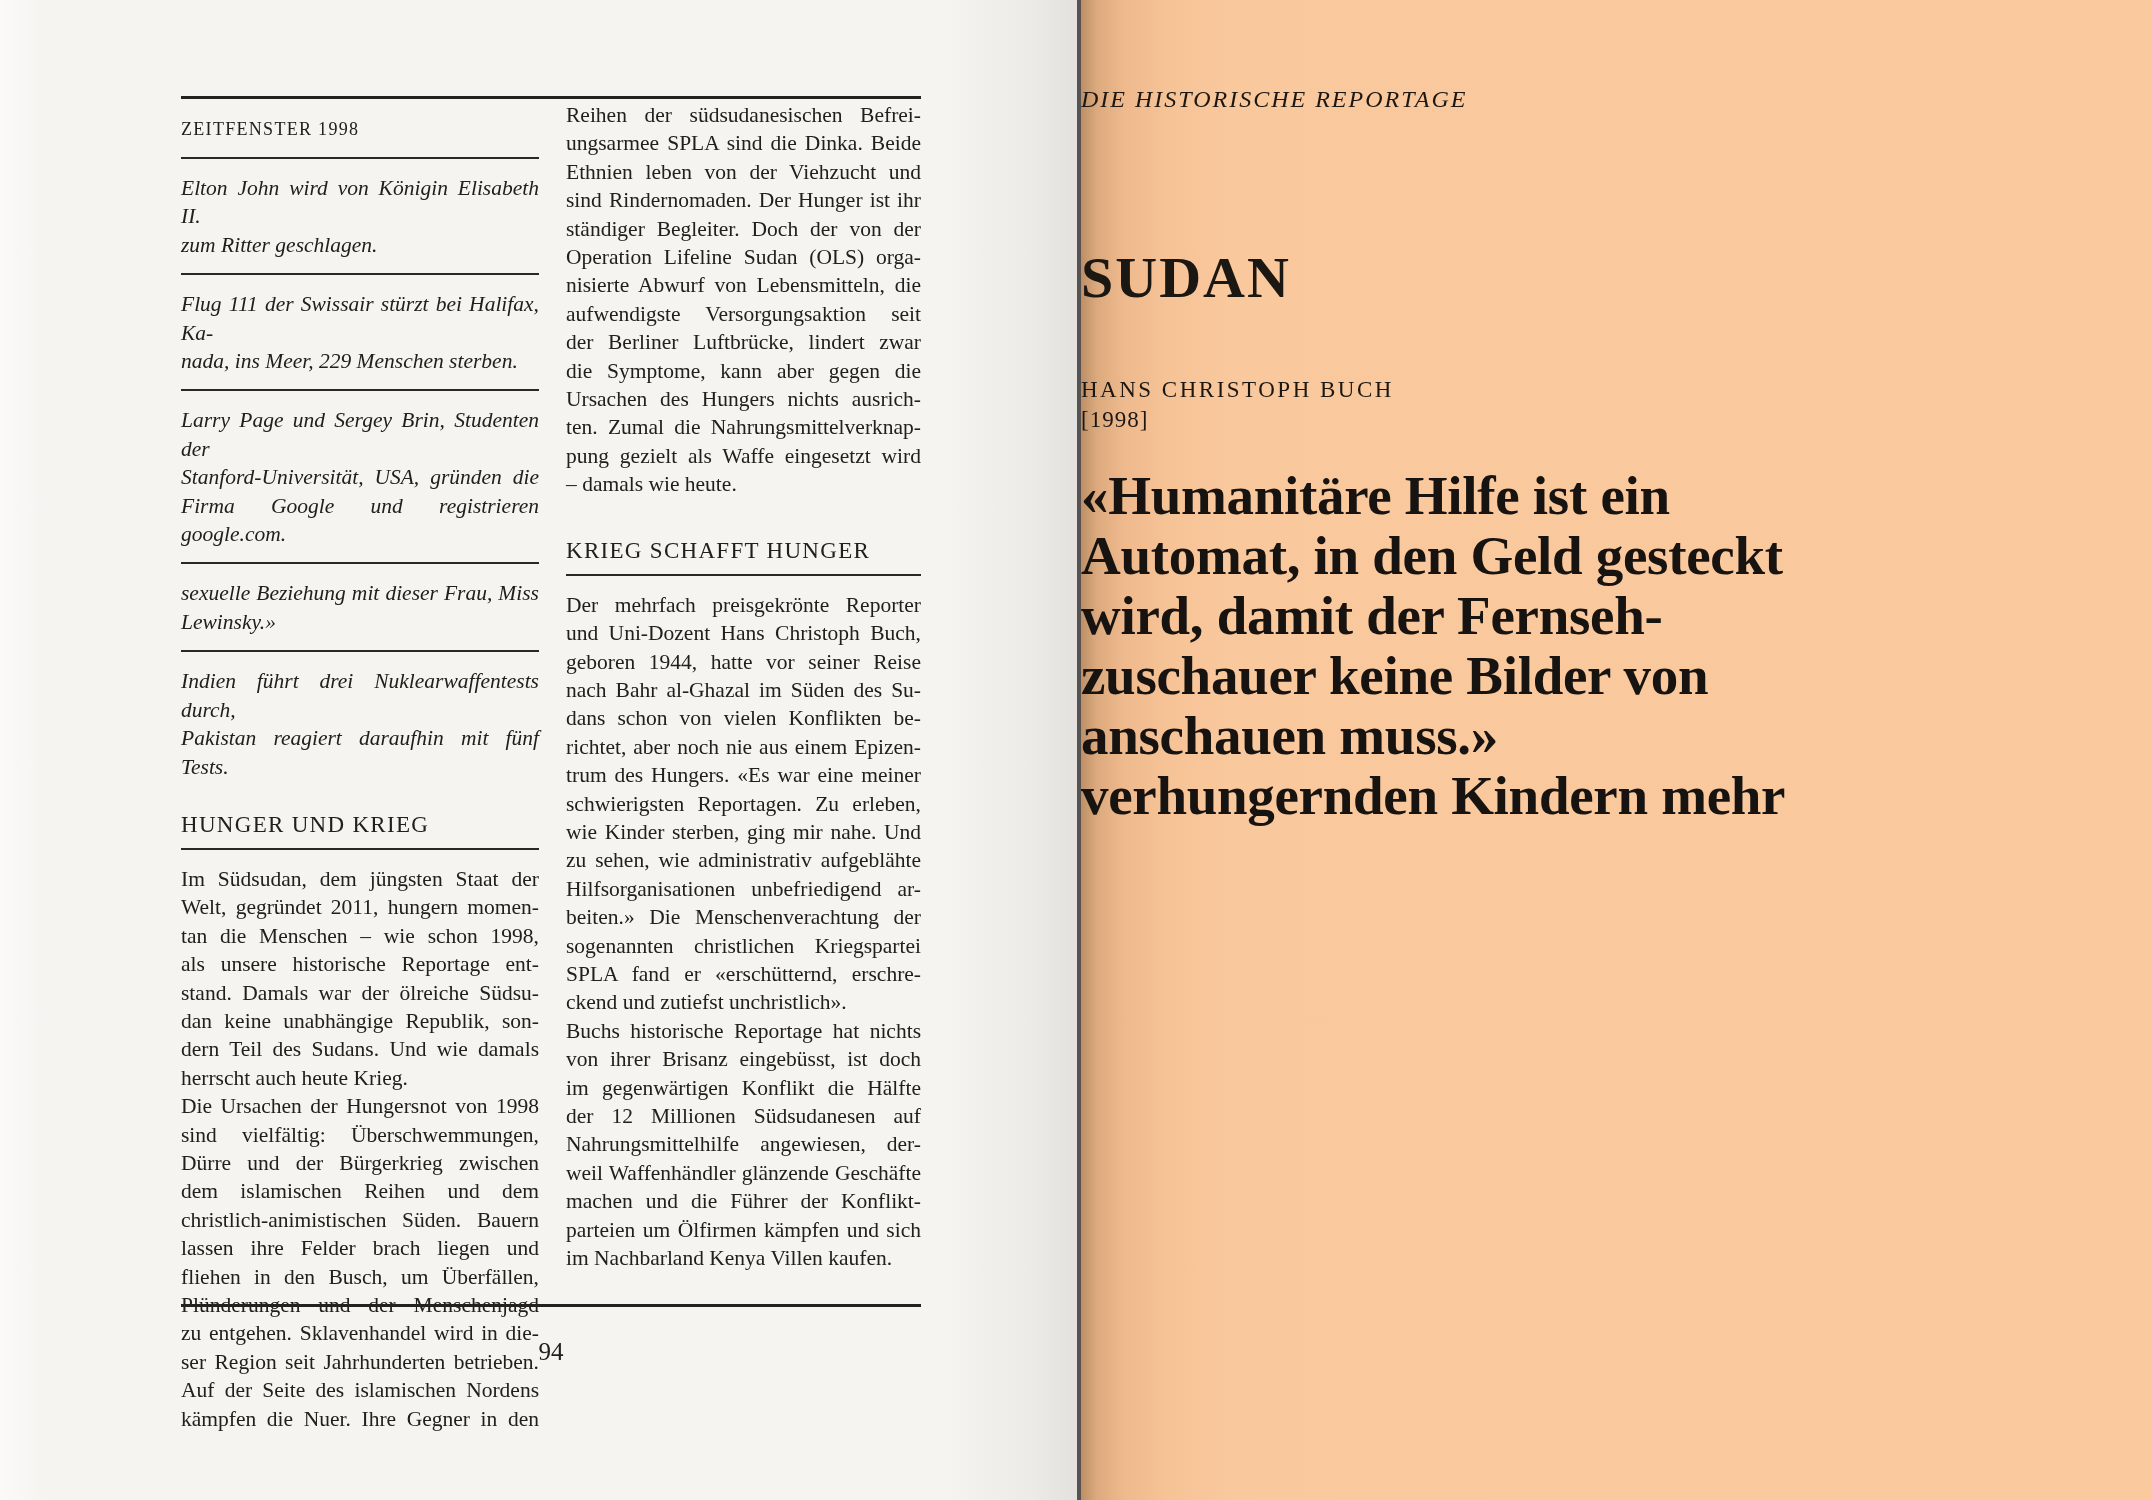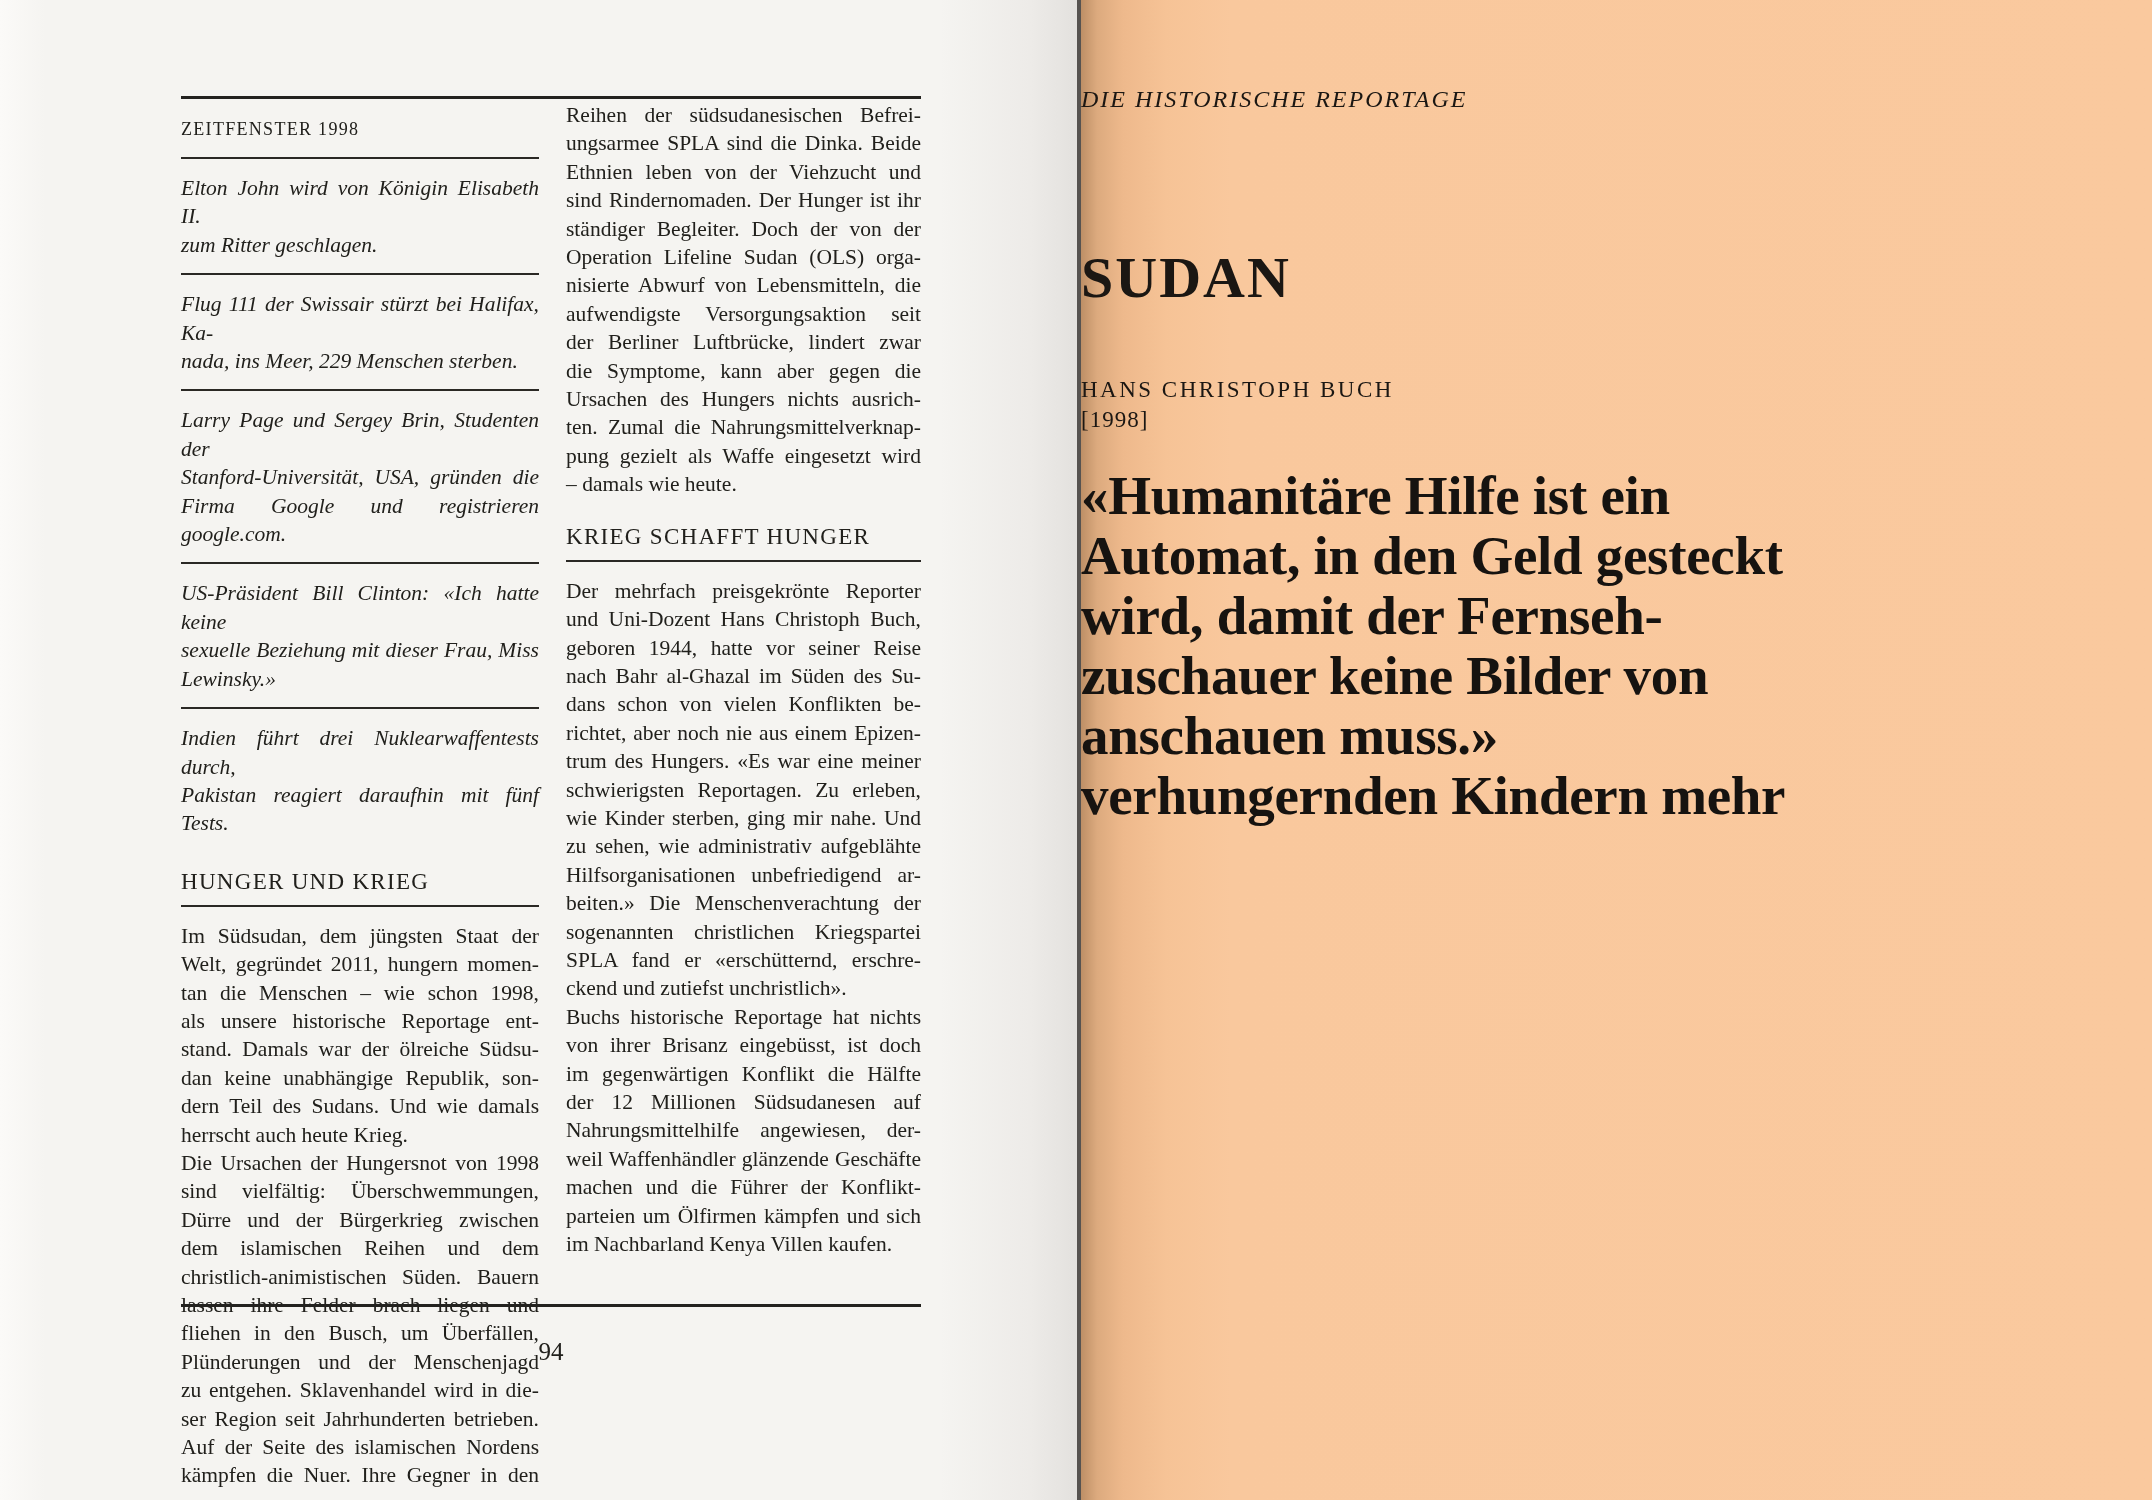--- a/index.html
+++ b/index.html
@@ -31,21 +31,21 @@
   .col-1{left:181px;width:358px;}
   .col-2{left:566px;width:355px;}
   .box-title{
     margin-top:16px;font-size:18px;line-height:28px;letter-spacing:1.3px;
     white-space:nowrap;
   }
   .section-heading{
     font-size:23px;line-height:28px;letter-spacing:1.3px;white-space:nowrap;
   }
   .col-1 .section-heading{margin-top:30px;}
-  .col-2 .section-heading{margin-top:24px;}
+  .col-2 .section-heading{margin-top:38px;}
   .tl-rule{height:2px;background:#2a2824;margin:14px 0 15px 0;}
   .head-rule{height:2px;background:#2a2824;margin:9px 0 0 0;}
   .tl-item{font-style:italic;}
   .bl{
     font-size:21.5px;line-height:28.4px;
     text-align:justify;text-align-last:justify;
     white-space:normal;
   }
   .bl.end{text-align-last:left;}
   .paras{margin-top:15px;}
@@ -94,21 +94,20 @@
           <div class="bl end">nada, ins Meer, 229 Menschen sterben.</div>
         </div>
         <div class="tl-rule"></div>
         <div class="tl-item">
           <div class="bl">Larry Page und Sergey Brin, Studenten der</div>
           <div class="bl">Stanford-Universität, USA, gründen die</div>
           <div class="bl end">Firma Google und registrieren google.com.</div>
         </div>
         <div class="tl-rule"></div>
         <div class="tl-item">
-          <div class="bl">US-Präsident Bill Clinton: «Ich hatte keine</div>
           <div class="bl">sexuelle Beziehung mit dieser Frau, Miss</div>
           <div class="bl end">Lewinsky.»</div>
         </div>
         <div class="tl-rule"></div>
         <div class="tl-item">
           <div class="bl">Indien führt drei Nuklearwaffentests durch,</div>
           <div class="bl end">Pakistan reagiert daraufhin mit fünf Tests.</div>
         </div>
       </div>
     <div class="section-heading">HUNGER UND KRIEG</div>

